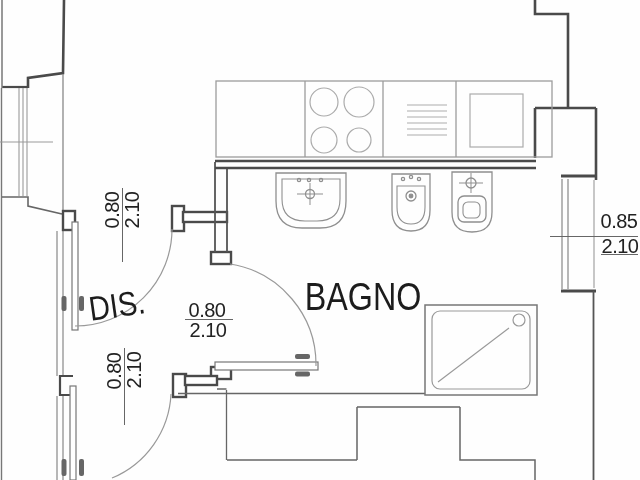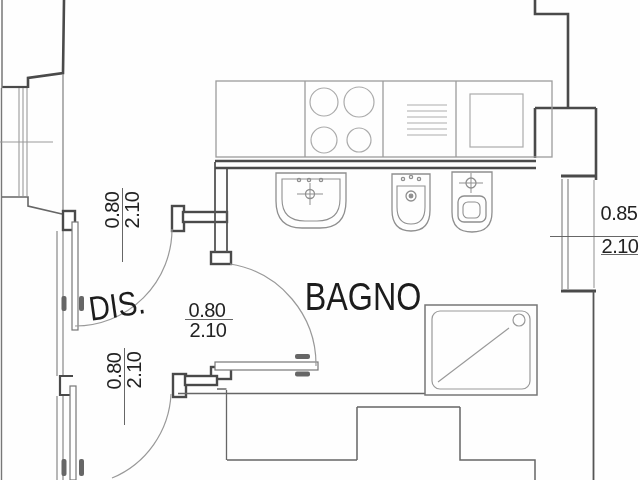--- a/index.html
+++ b/index.html
@@ -151,16 +151,16 @@
 
 <span class="lbl dim c" style="left:207px;top:310px;">0.80</span>
 <span class="lbl dim c" style="left:208px;top:330px;">2.10</span>
 
 <span class="lbl dim c" style="left:112px;top:210px;transform:translate(-50%,-50%) rotate(-90deg);">0.80</span>
 <span class="lbl dim c" style="left:132px;top:210px;transform:translate(-50%,-50%) rotate(-90deg);">2.10</span>
 
 <span class="lbl dim c" style="left:114px;top:371px;transform:translate(-50%,-50%) rotate(-90deg);">0.80</span>
 <span class="lbl dim c" style="left:134px;top:370px;transform:translate(-50%,-50%) rotate(-90deg);">2.10</span>
 
-<span class="lbl dim c" style="left:619px;top:213px;text-align:right;">0.85</span>
+<span class="lbl dim c" style="left:619px;top:221px;text-align:right;">0.85</span>
 <span class="lbl dim c" style="left:620px;top:246px;">2.10</span>
 
 </div>
 
 </body></html>

